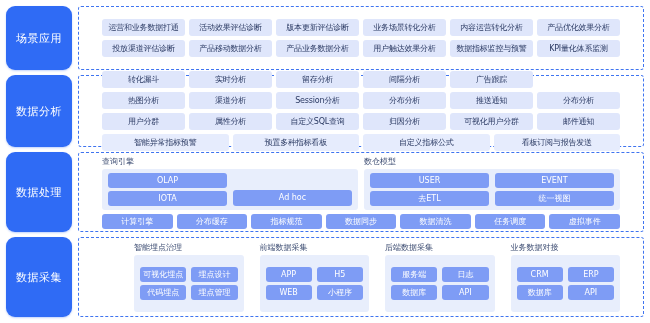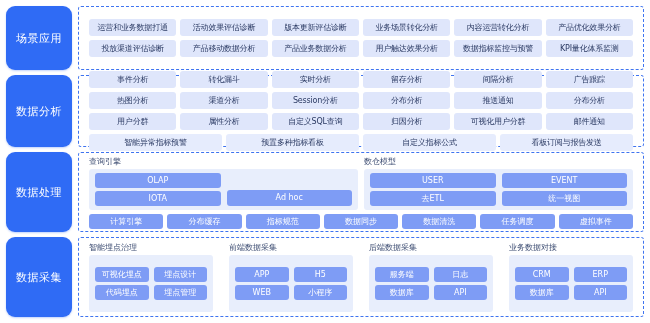--- a/index.html
+++ b/index.html
@@ -46,21 +46,21 @@
     align-items: center;
     justify-content: center;
     box-shadow: 0 1px 2px rgba(47,107,245,0.30);
   }
 
   .layer-body {
     flex: 1 1 auto;
     border: 1px dashed #3f74f0;
     border-radius: 3px;
     box-sizing: border-box;
-    padding: 4px 10px;
+    padding: 4px 23px;
     display: flex;
     flex-direction: column;
     justify-content: center;
     gap: 4px;
     background: #ffffff;
   }
 
   
   .pill-grid {
     display: grid;
@@ -141,20 +141,21 @@
     display: flex;
     align-items: center;
     flex: 1 1 50%;
   }
 
   
   .collect-row {
     display: flex;
     gap: 16px;
     flex: 1 1 auto;
+    margin-left: 32px;
   }
   .collect-col {
     flex: 1 1 25%;
     display: flex;
     flex-direction: column;
     gap: 2px;
   }
   .collect-inner {
     background: #e8eefc;
     border-radius: 3px;
@@ -194,21 +195,20 @@
       </div>
     </div>
   </div>
 
   <div class="layer-row row-analysis">
     <div class="layer-label">
       <span>数据分析</span>
     </div>
     <div class="layer-body">
       <div class="pill-grid cols-6">
-        <div class="pill">事件分析</div>
         <div class="pill">转化漏斗</div>
         <div class="pill">实时分析</div>
         <div class="pill">留存分析</div>
         <div class="pill">间隔分析</div>
         <div class="pill">广告跟踪</div>
       </div>
       <div class="pill-grid cols-6">
         <div class="pill">热图分析</div>
         <div class="pill">渠道分析</div>
         <div class="pill">Session分析</div>

